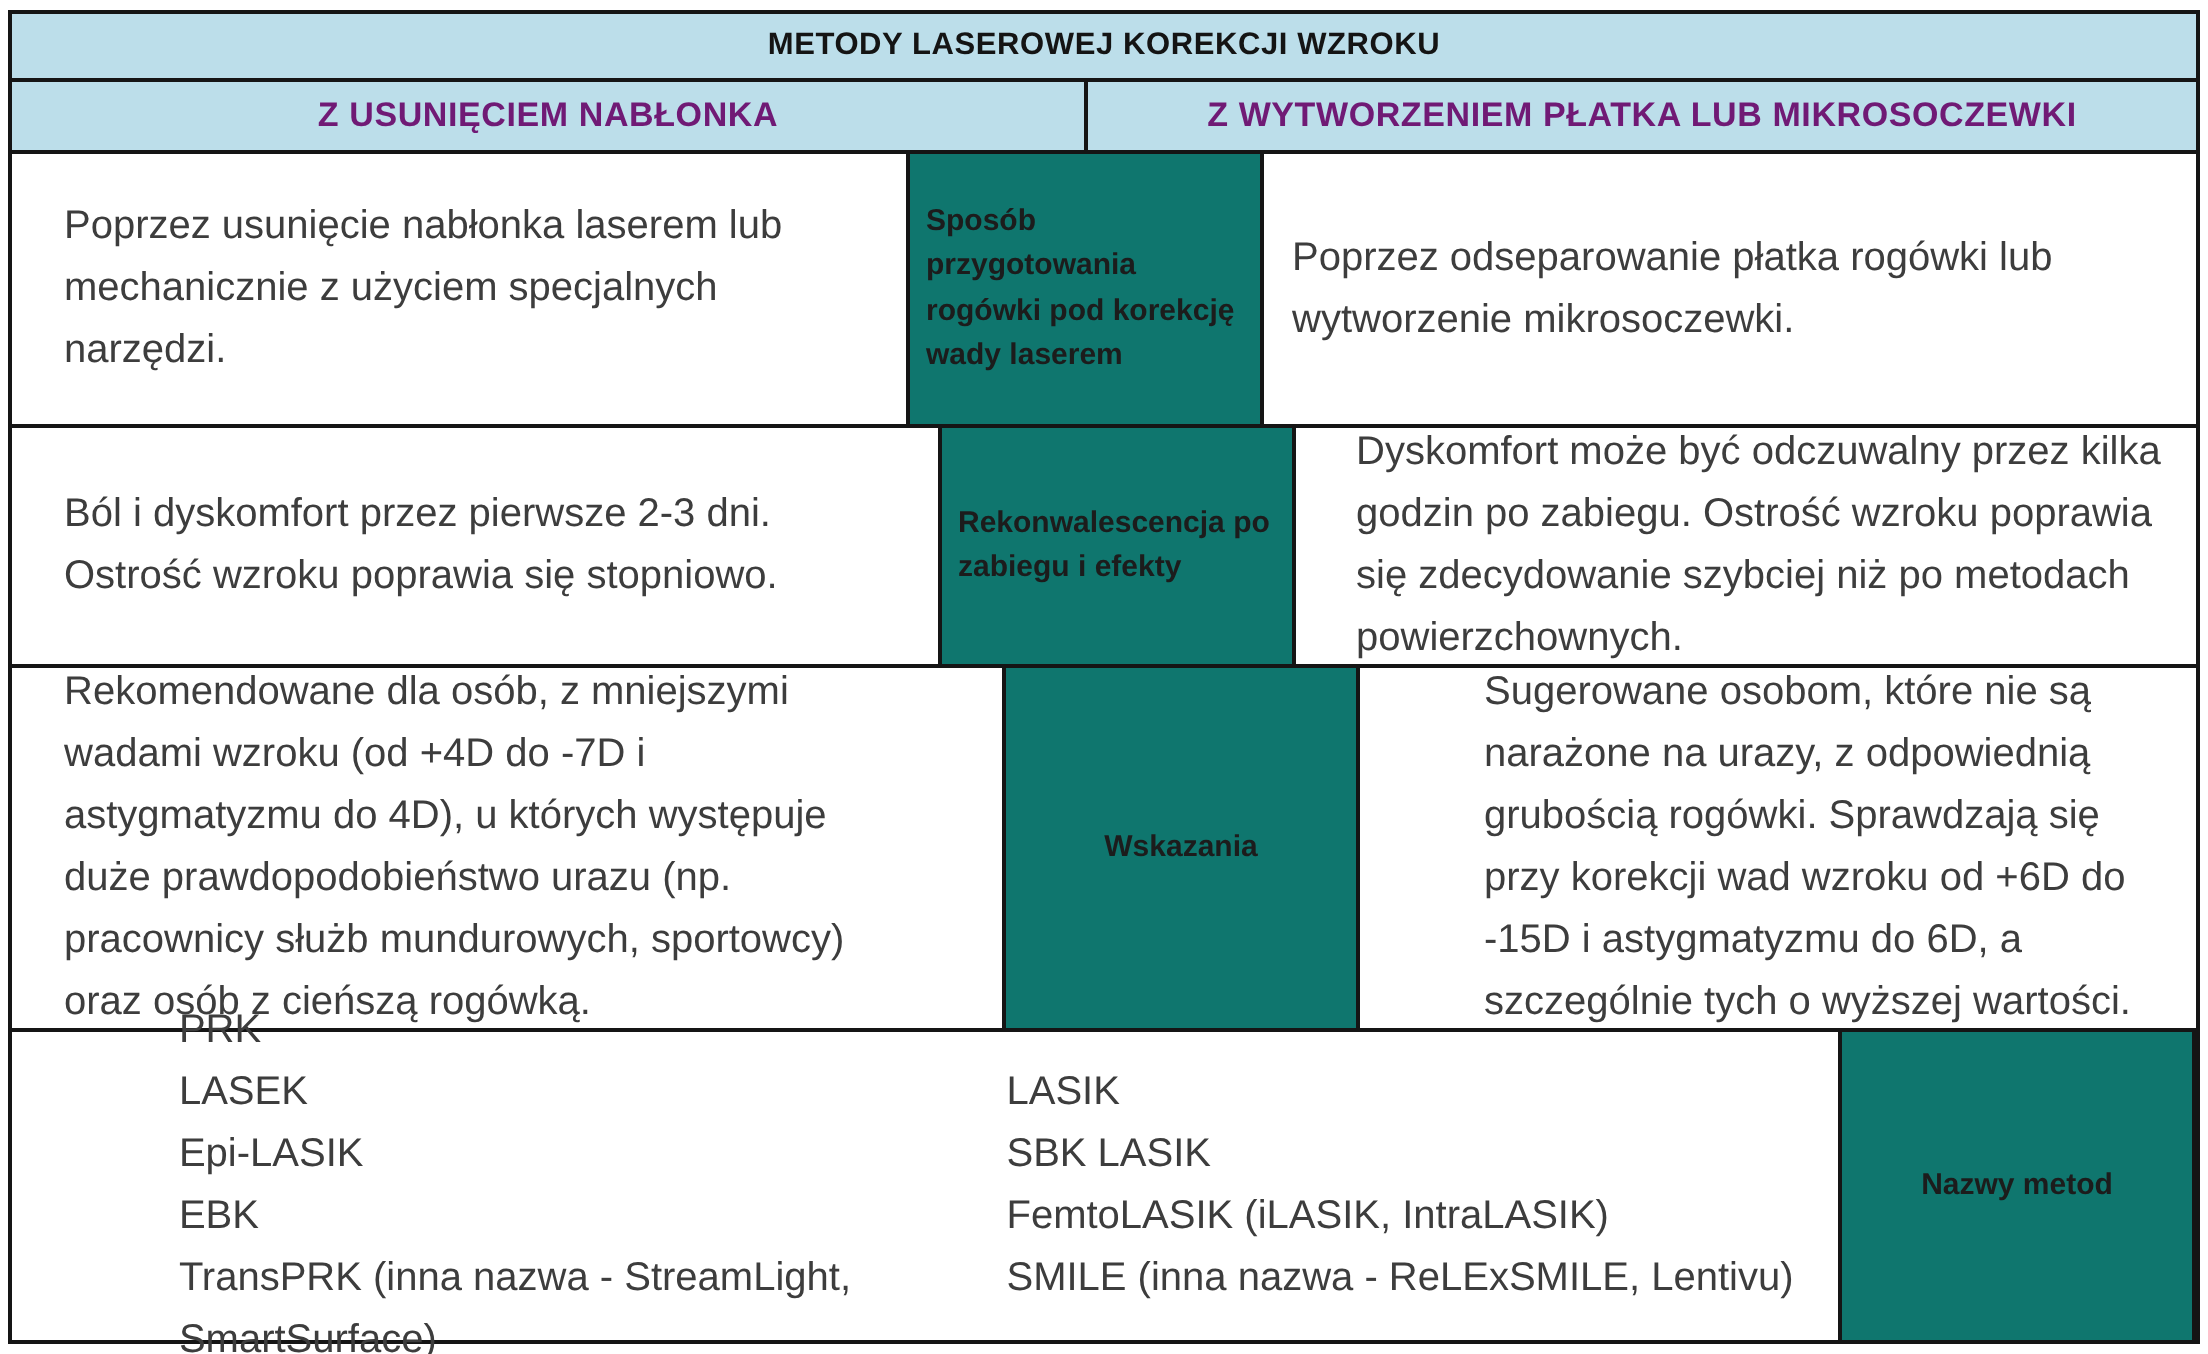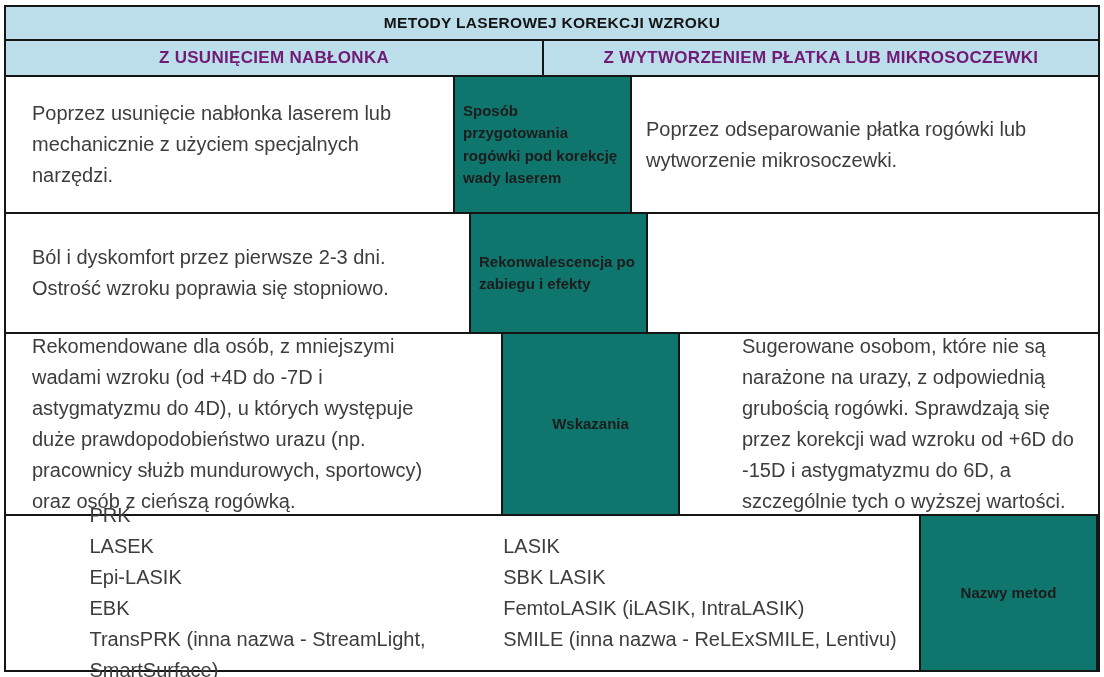--- a/index.html
+++ b/index.html
@@ -89,26 +89,27 @@
 
   <div class="row body-row row-1">
     <div class="cell body-cell col-left">Poprzez usunięcie nabłonka laserem lub mechanicznie z użyciem specjalnych narzędzi.</div>
     <div class="cell col-mid">Sposób przygotowania rogówki pod korekcję wady laserem</div>
     <div class="cell body-cell col-right">Poprzez odseparowanie płatka rogówki lub wytworzenie mikrosoczewki.</div>
   </div>
 
   <div class="row body-row row-2">
     <div class="cell body-cell col-left">Ból i dyskomfort przez pierwsze 2-3 dni. Ostrość wzroku poprawia się stopniowo.</div>
     <div class="cell col-mid">Rekonwalescencja po zabiegu i efekty</div>
+    <div class="cell body-cell col-right">Dyskomfort może być odczuwalny przez kilka godzin po zabiegu. Ostrość wzroku poprawia się zdecydowanie szybciej niż po metodach powierzchownych.</div>
   </div>
 
   <div class="row body-row row-3">
     <div class="cell body-cell col-left">Rekomendowane dla osób, z mniejszymi wadami wzroku (od +4D do -7D i astygmatyzmu do 4D), u których występuje duże prawdopodobieństwo urazu (np. pracownicy służb mundurowych, sportowcy) oraz osób z cieńszą rogówką.</div>
     <div class="cell col-mid">Wskazania</div>
-    <div class="cell body-cell col-right">Sugerowane osobom, które nie są narażone na urazy, z odpowiednią grubością rogówki. Sprawdzają się przez korekcji wad wzroku od +6D do -15D i astygmatyzmu do 6D, a szczególnie tych o wyższej wartości.</div>
+    <div class="cell body-cell col-right">Sugerowane osobom, które nie są narażone na urazy, z odpowiednią grubością rogówki. Sprawdzają się przy korekcji wad wzroku od +6D do -15D i astygmatyzmu do 6D, a szczególnie tych o wyższej wartości.</div>
   </div>
 
   <div class="row body-row row-4">
     <div class="cell body-cell col-left">PRK
 LASEK
 Epi-LASIK
 EBK
 TransPRK (inna nazwa - StreamLight,
 SmartSurface)</div>
     <div class="cell body-cell col-right">LASIK

